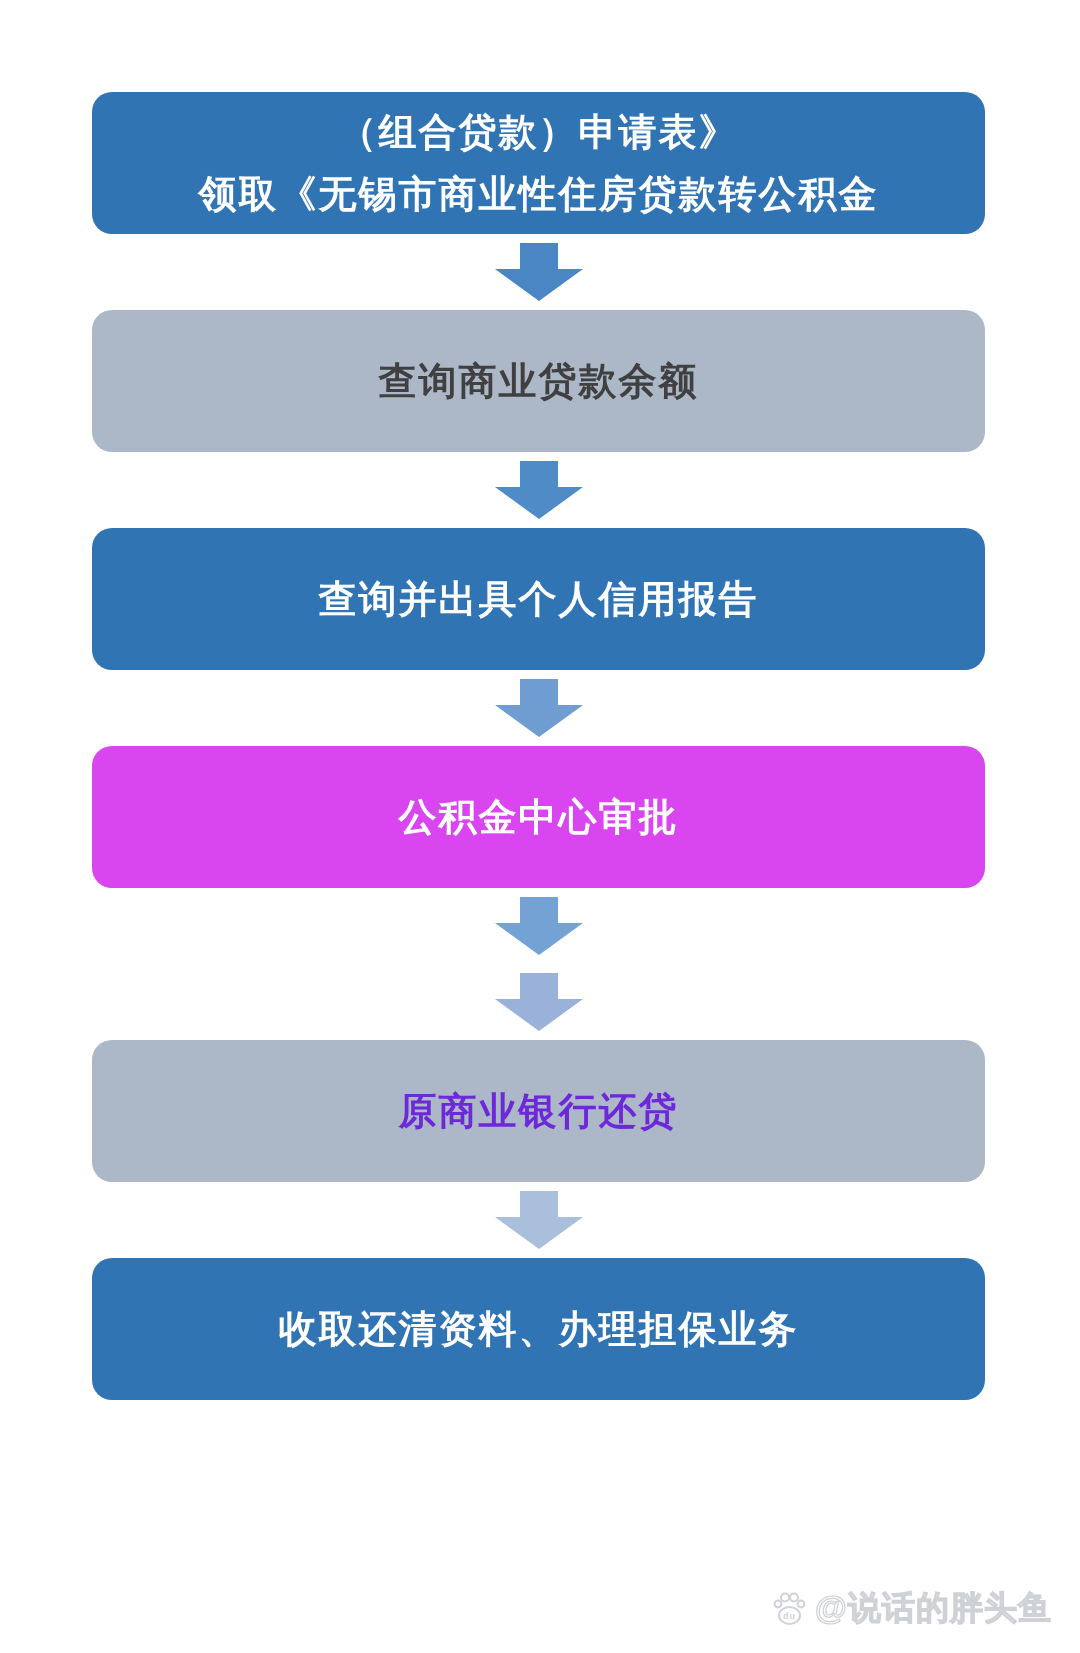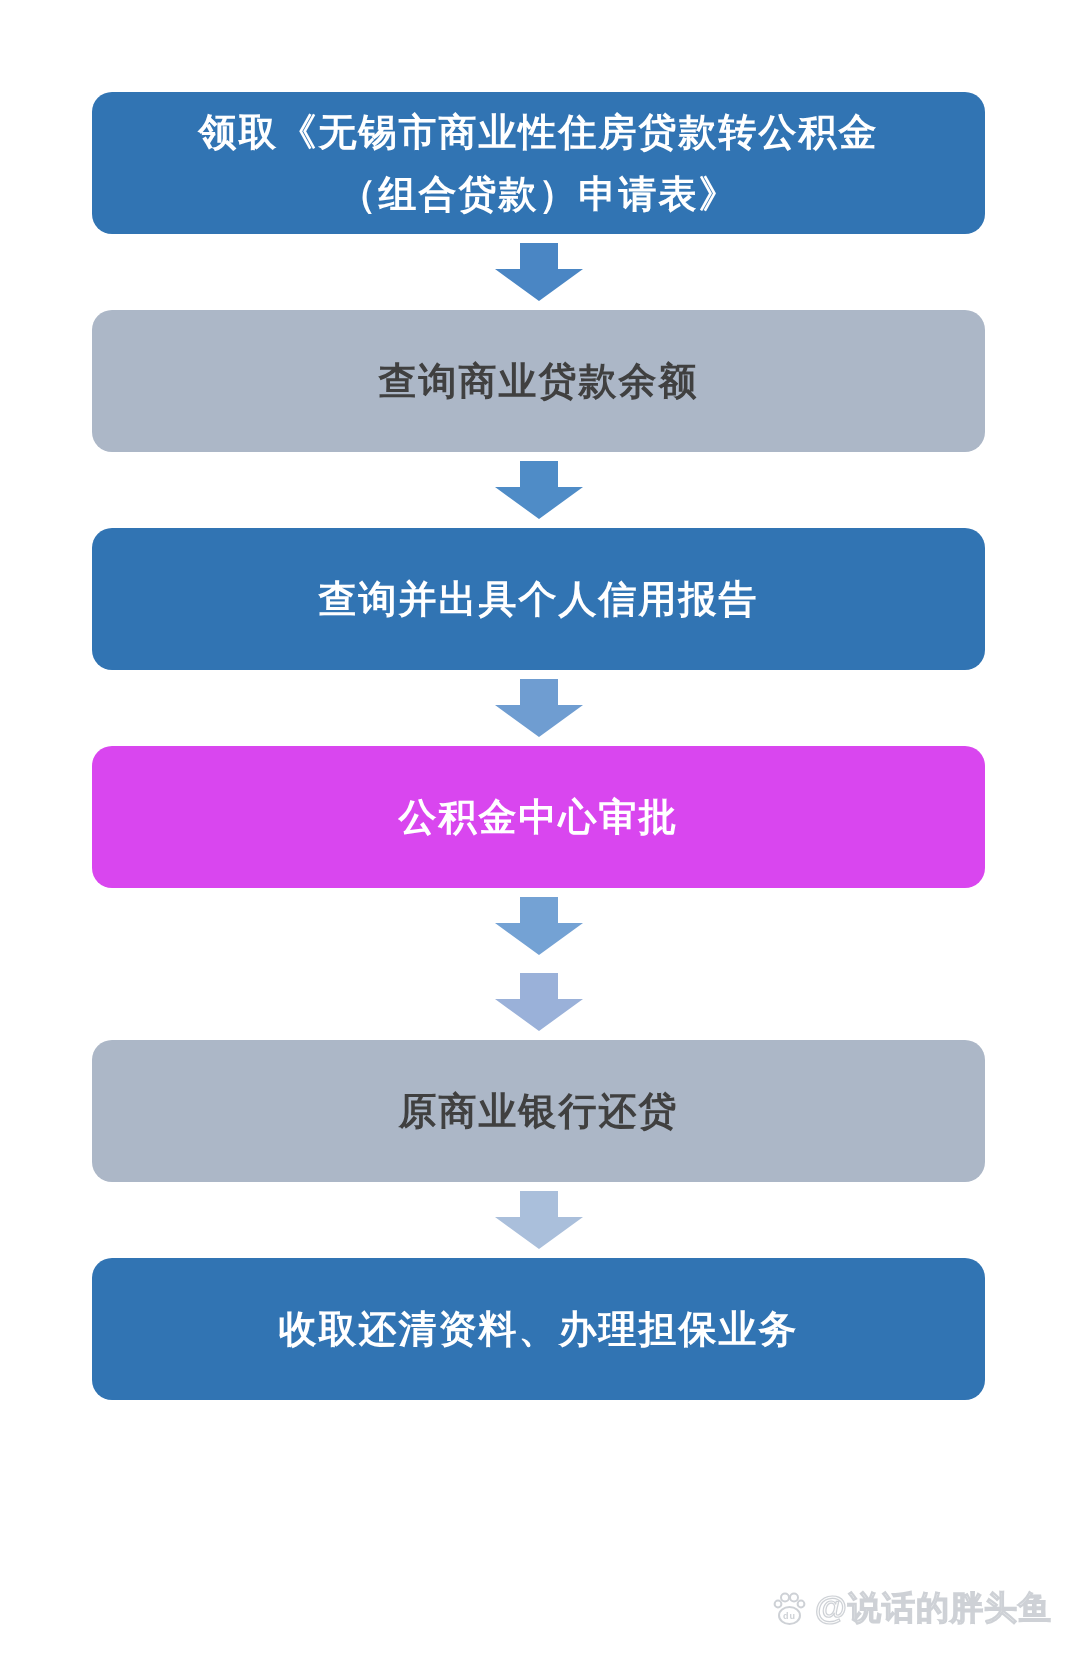--- a/index.html
+++ b/index.html
@@ -68,22 +68,22 @@
     display: block;
   }
 </style>
 </head>
 <body>
 
 <div class="canvas">
   <div class="flow">
 
     <div class="step" style="background: rgb(49, 116, 179); color: rgb(255, 255, 255);">
+      <span>（组合贷款）申请表》</span>
       <span>领取《无锡市商业性住房贷款转公积金</span>
-      <span>（组合贷款）申请表》</span>
     </div>
 
     <div class="arrow-zone">
       <svg class="arrow-svg" viewBox="0 0 88 58">
         <polygon points="25,0 63,0 63,26 88,26 44,58 0,26 25,26" fill="#4A86C4"></polygon>
       </svg>
     </div>
 
     <div class="step" style="background: rgb(172, 183, 199); color: #404040;">
       <span>查询商业贷款余额</span>
@@ -115,21 +115,21 @@
       </svg>
     </div>
 
 
     <div class="arrow-zone">
       <svg class="arrow-svg" viewBox="0 0 88 58">
         <polygon points="25,0 63,0 63,26 88,26 44,58 0,26 25,26" fill="#9AB1D9"></polygon>
       </svg>
     </div>
 
-    <div class="step" style="background: rgb(172, 183, 199); color: #404040;">
+    <div class="step" style="background: rgb(172, 183, 199); color: #6d28d9;">
       <span>原商业银行还贷</span>
     </div>
 
     <div class="arrow-zone">
       <svg class="arrow-svg" viewBox="0 0 88 58">
         <polygon points="25,0 63,0 63,26 88,26 44,58 0,26 25,26" fill="#AABFDB"></polygon>
       </svg>
     </div>
 
     <div class="step" style="background: rgb(49, 116, 179); color: rgb(255, 255, 255);">

